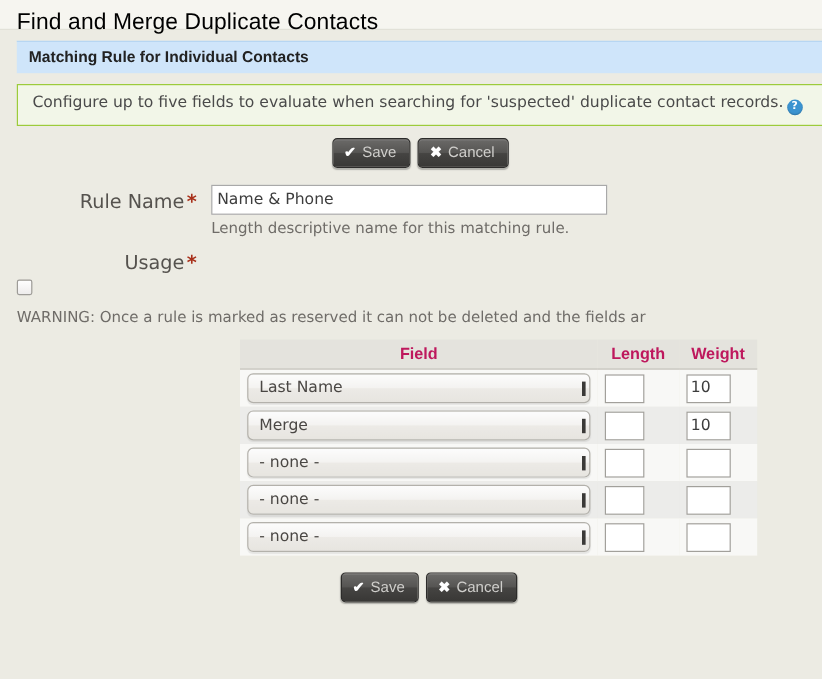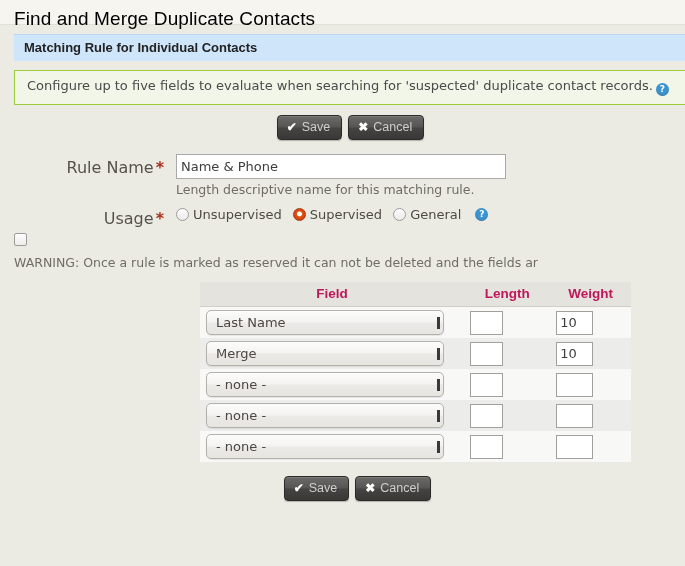--- a/index.html
+++ b/index.html
@@ -220,21 +220,21 @@
   }
   table.rules tr.odd td { background: #f8f8f6; }
   table.rules tr.even td { background: #ececea; }
   th.col-field { width: 240px; }
   th.col-length { width: 70px; }
   th.col-weight { width: 65px; }
 
   
   .sel {
     position: relative;
-    width: 238px;
+    width: 286px;
     height: 25px;
     border: 1px solid #b3b1ab;
     border-radius: 5px;
     background: linear-gradient(to bottom, #fcfcfc 0%, #f4f3f1 48%, #eceae6 52%, #e7e5e0 100%);
     box-sizing: border-box;
     font-size: 13px;
     color: #4a4744;
     line-height: 23px;
     padding-left: 9px;
     cursor: pointer;
@@ -298,37 +298,20 @@
     <div class="frow">
       <div class="flabel"><span>Rule Name</span><span class="req">*</span></div>
       <div class="fcontrol">
         <input id="rule-name-input" class="text-input" type="text" value="Name &amp; Phone" style="">
         <div class="field-hint">Length descriptive name for this matching rule.</div>
       </div>
     </div>
 
     <div class="frow">
       <div class="flabel"><span>Usage</span><span class="req">*</span></div>
-      <div class="fcontrol">
-        <div class="radio-group">
-          <span class="radio-opt">
-            <span class="radio-dot"></span>
-              <span>Unsupervised</span>
-          </span>
-          <span class="radio-opt">
-            <span class="radio-dot checked"></span>
-              <span>Supervised</span>
-          </span>
-          <span class="radio-opt">
-            <span class="radio-dot"></span>
-              <span>General</span>
-          </span>
-          <span class="help-icon">?</span>
-        </div>
-      </div>
     </div>
 
     <div class="frow">
       <div class="fcontrol">
         <span class="checkbox-box"></span>
         <div class="warn-hint">WARNING: Once a rule is marked as reserved it can not be deleted and the fields ar</div>
       </div>
     </div>
 
   </div>

